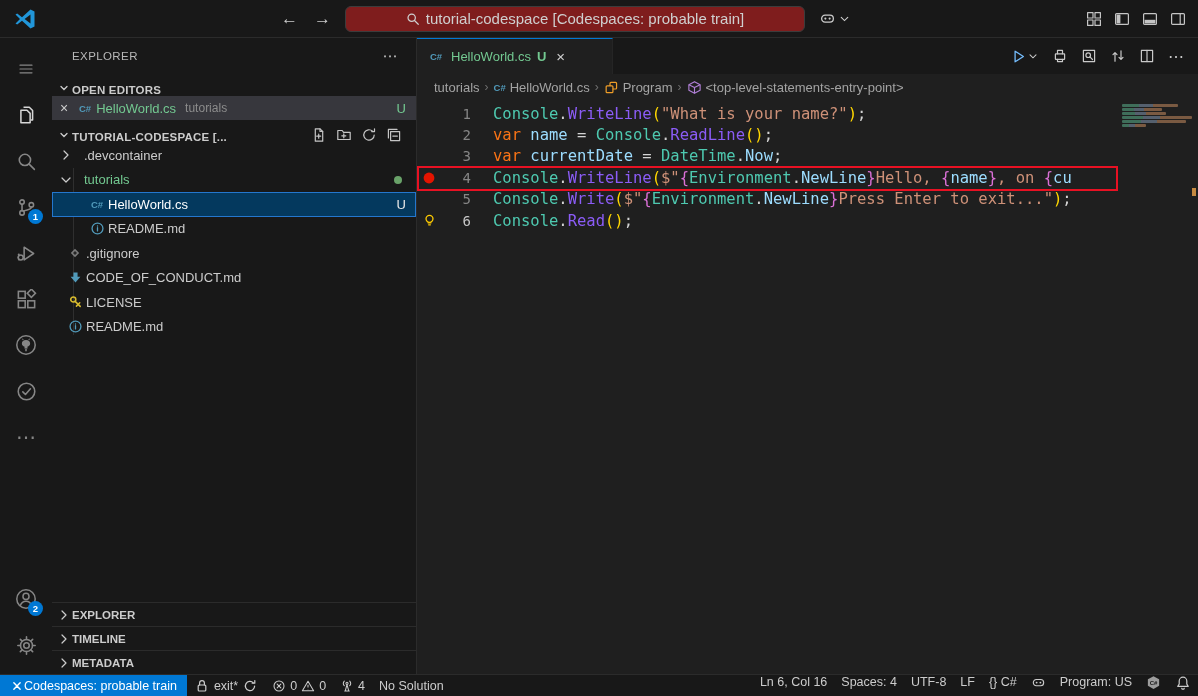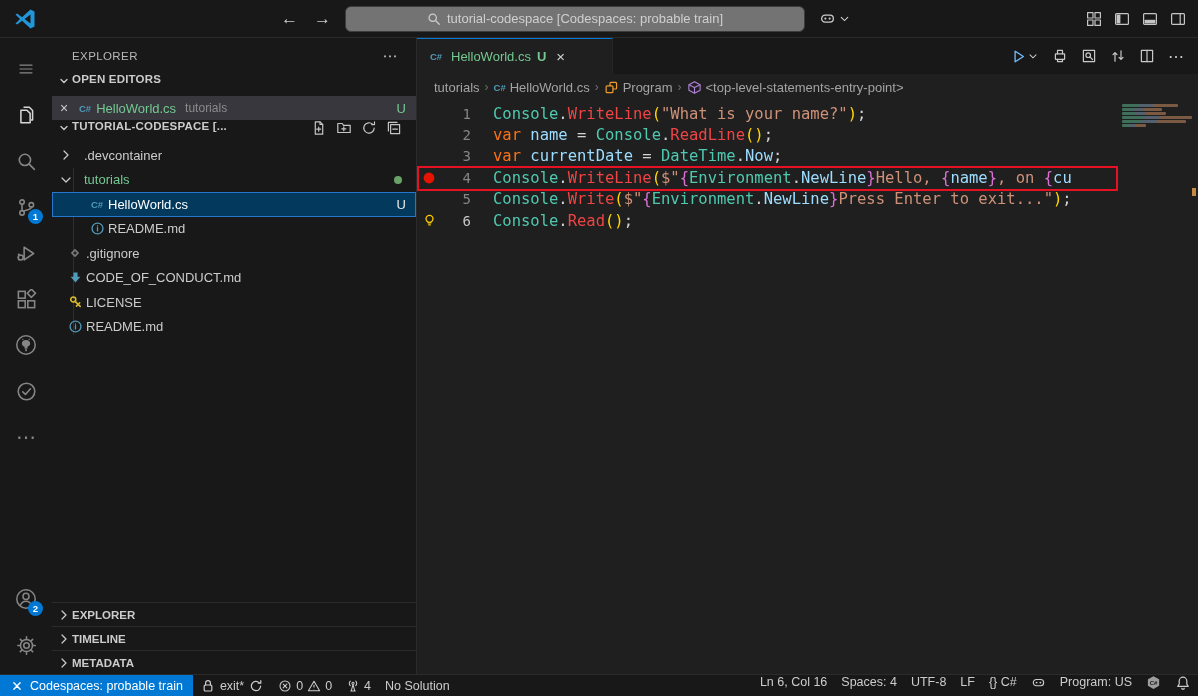--- a/index.html
+++ b/index.html
@@ -7,23 +7,23 @@
     font-family:"Liberation Sans", sans-serif; color:#cccccc; }
   .icon { display:inline-flex; align-items:center; justify-content:center; }
   .icon svg { display:block; }
 
   
   .titlebar { height:38px; display:flex; align-items:center; background:#181818;
     border-bottom:1px solid #2b2b2b; padding:0 10px; }
   .logo { width:26px; height:26px; margin-left:2px; }
   .tb-spacer { flex:1; }
   .tb-arrow { font-size:17px; color:#cccccc; padding:0 8px; cursor:default; }
-  .searchbox { width:460px; height:26px; background:#737373; border:1px solid #3c3c3c;
+  .searchbox { width:460px; height:26px; background:#7f1d1d; border:1px solid #3c3c3c;
     border-radius:6px; display:flex; align-items:center; justify-content:center; gap:6px;
-    color:#cfcfcf; font-size:13px; margin:0 6px; }
+    color:#cfcfcf; font-size:15px; margin:0 6px; }
   .copilot-btn { display:flex; align-items:center; gap:2px; color:#cccccc; margin-left:8px; }
   .tb-controls { display:flex; align-items:center; gap:12px; color:#c5c5c5; margin-right:2px; }
 
   
   .main { display:flex; height:636px; }
 
   .activitybar { width:52px; background:#181818; display:flex; flex-direction:column;
     align-items:center; padding-top:8px; }
   .ab-item { width:44px; height:46px; display:flex; align-items:center; justify-content:center;
     color:#868686; position:relative; cursor:pointer; }
@@ -32,21 +32,21 @@
   .ab-badge { position:absolute; right:5px; bottom:6px; min-width:15px; height:15px;
     background:#0078d4; color:#fff; border-radius:50%; font-size:9.5px; font-weight:bold;
     display:flex; align-items:center; justify-content:center; }
   .ab-bottom { margin-top:auto; display:flex; flex-direction:column; align-items:center; padding-bottom:6px; }
 
   .sidebar { width:365px; background:#181818; border-right:1px solid #2b2b2b;
     display:flex; flex-direction:column; font-size:13px; }
   .sb-title { height:35px; display:flex; align-items:center; padding:0 18px 0 20px;
     font-size:11.5px; color:#b8b8b8; letter-spacing:.4px; }
   .sb-title .dots { margin-left:auto; font-size:15px; color:#cccccc; }
-  .section-header { height:23px; display:flex; align-items:flex-start; font-weight:bold;
+  .section-header { height:23px; display:flex; align-items:flex-end; font-weight:bold;
     font-size:11.5px; color:#cccccc; padding-left:4px; letter-spacing:.2px; }
   .section-header .icon { width:16px; height:16px; }
   .ws-actions { margin-left:auto; display:flex; gap:9px; padding-right:14px; color:#c5c5c5; }
   .oe-row { height:24px; display:flex; align-items:center; background:#37373d; padding:0 10px 0 8px; gap:5px; }
   .oe-close { color:#cccccc; font-size:14px; width:14px; }
   .oe-label { color:#73c991; }
   .oe-desc { color:#8c8c8c; font-size:12px; margin-left:4px; }
   .oe-badge { margin-left:auto; color:#73c991; }
 
   .tree { position:relative; }
@@ -81,33 +81,33 @@
   .code-wrap { flex:1; display:flex; position:relative; padding-top:3px; }
   .code { flex:1; min-width:0; overflow:hidden; font-family:"DejaVu Sans Mono", monospace;
     font-size:15.5px; }
   .code-line { height:21.4px; display:flex; align-items:center; white-space:pre; position:relative; }
   .glyph { width:24px; flex:none; display:flex; align-items:center; justify-content:center; }
   .lnum { width:30px; flex:none; text-align:right; color:#858585; font-size:14px; }
   .lnum.cur { color:#c6c6c6; }
   .ltext { padding-left:22px; overflow:hidden; }
   .code-line.boxed::after { content:''; position:absolute; left:0; right:0; top:-1px; bottom:-2px;
     border:2px solid #e81123; pointer-events:none; }
-  .tk-type{color:#4EC9B0}.tk-method{color:#ef4444}.tk-kw{color:#f97316}.tk-var{color:#9CDCFE}
+  .tk-type{color:#4EC9B0}.tk-method{color:#8b5cf6}.tk-kw{color:#f97316}.tk-var{color:#9CDCFE}
   .tk-str{color:#CE9178}.tk-plain{color:#d4d4d4}.tk-b1{color:#FFD700}.tk-b2{color:#DA70D6}
 
   .minimap { width:80px; flex:none; position:relative; }
   .mini-row { height:3px; margin:1px 14px 1px 4px; border-radius:1px;
     background:linear-gradient(90deg,#3f6e5a 0 30%, #55606e 30% 55%, #7a5a42 55% 100%); }
   .overview-mark { position:absolute; right:2px; top:88px; width:4px; height:8px; background:#c58940; }
 
   
   .statusbar { height:22px; background:#181818; border-top:1px solid #2b2b2b;
     display:flex; align-items:stretch; font-size:12.5px; color:#cccccc; }
   .sb-item { display:flex; align-items:center; gap:4px; padding:0 7px; cursor:pointer; }
-  .sb-item.accent { background:#0078d4; color:#ffffff; padding:0 10px; gap:6px; }
+  .sb-item.accent { background:#0078d4; color:#ffffff; padding:0 10px; gap:0; }
   .sb-right { margin-left:auto; display:flex; align-items:flex-start; }
 </style>
 </head>
 <body>
 
 <div class="titlebar">
   <span class="logo icon">
     <svg viewBox="0 0 24 24" width="24" height="24">
         <path fill="#2196d9" d="M17.5 2.5 9 10.2 4.2 6.5 2.5 7.4 7 12 2.5 16.6l1.7.9L9 13.8l8.5 7.7 4-1.9V4.4l-4-1.9zm0 5.1v8.8L11.6 12l5.9-4.4z"></path>
       </svg>

